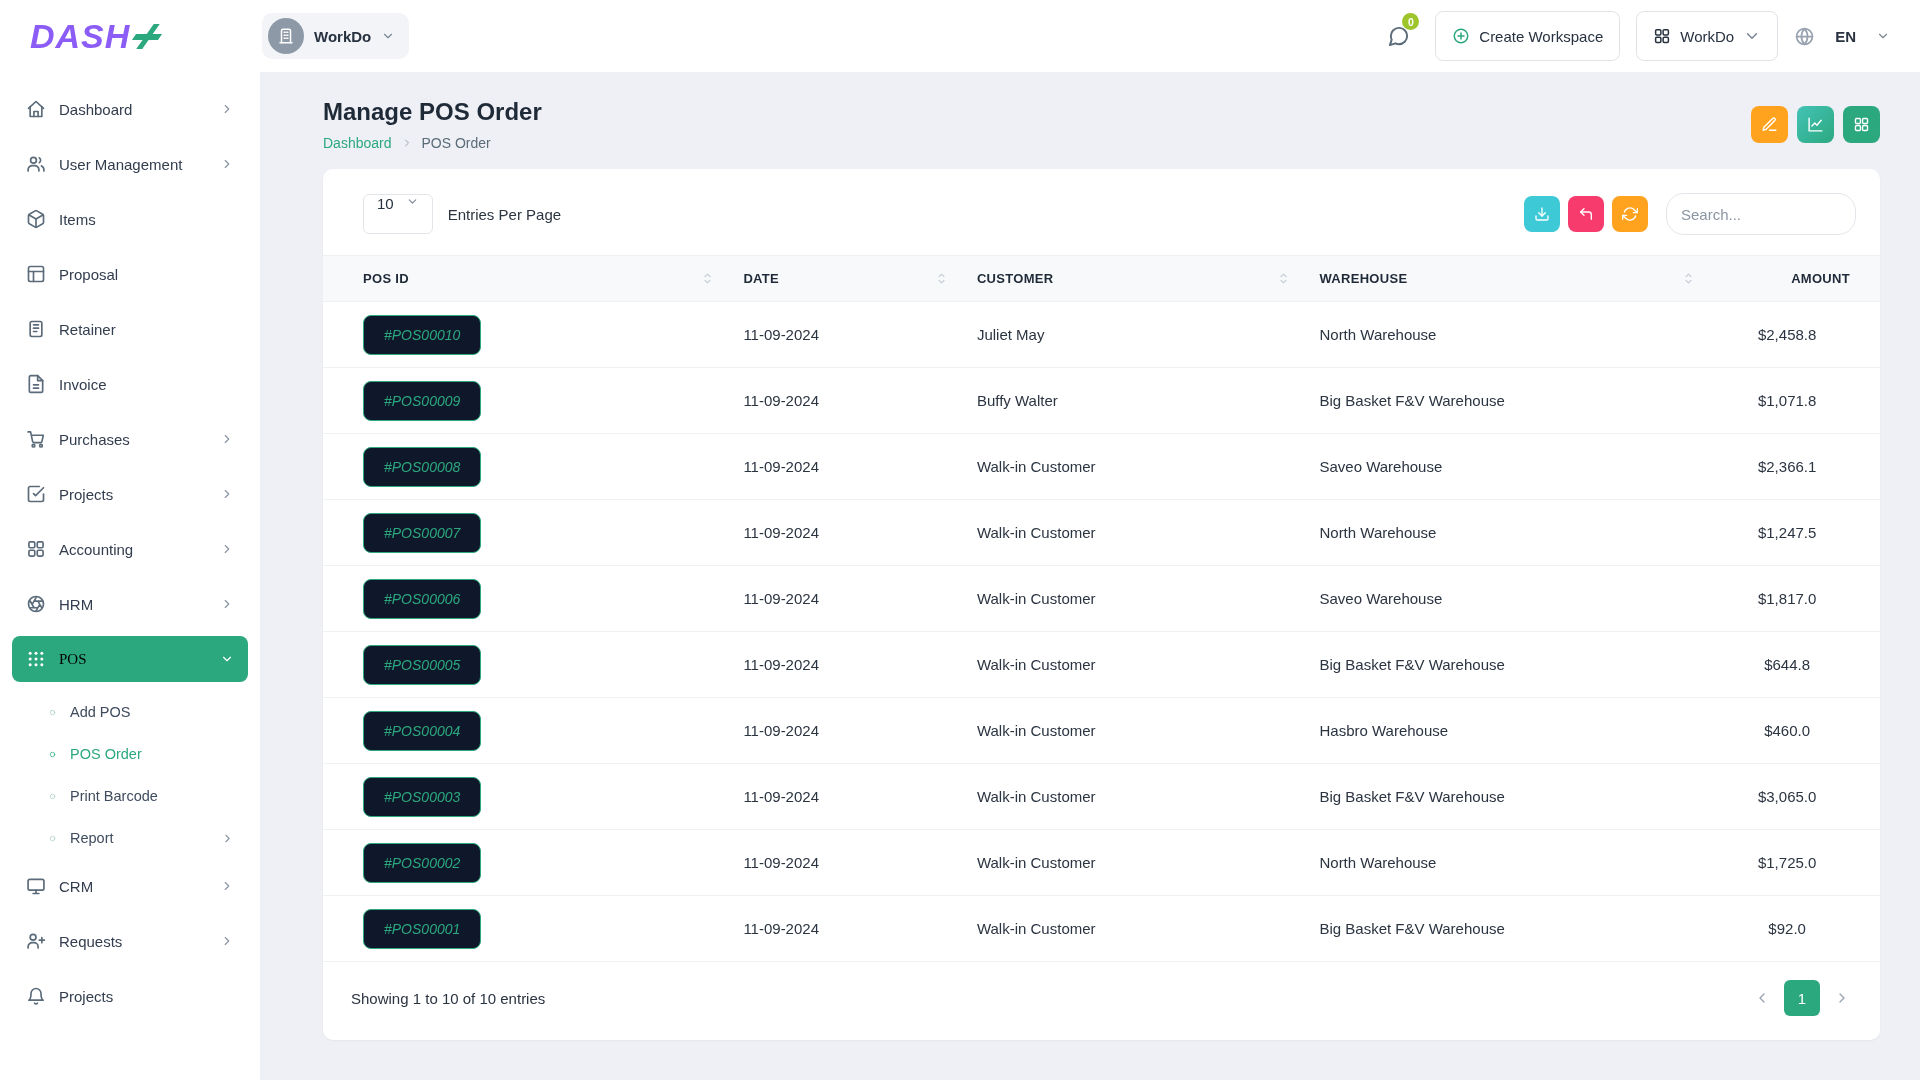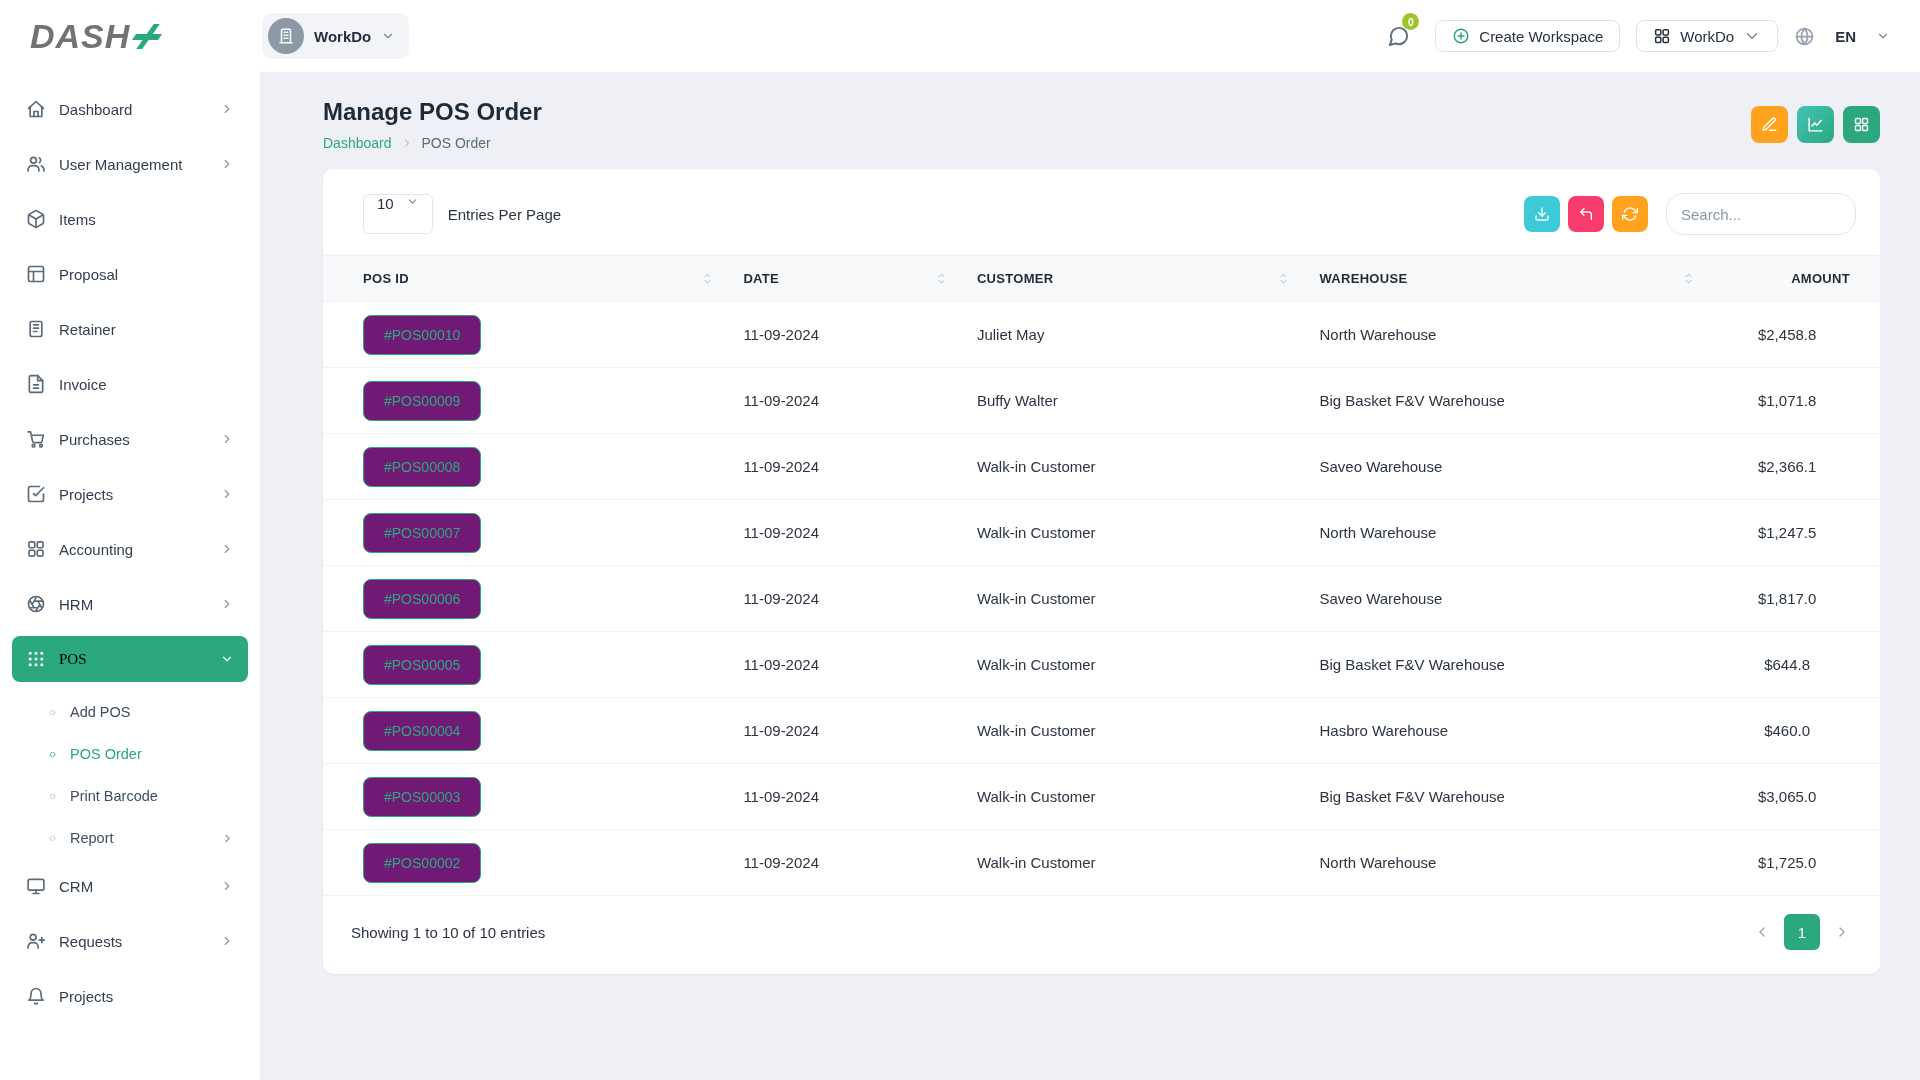--- a/index.html
+++ b/index.html
@@ -14,36 +14,36 @@
   .icon svg { width: 100%; height: 100%; fill: none; stroke: currentColor; stroke-width: 2; stroke-linecap: round; stroke-linejoin: round; }
   .icon svg[fill="currentColor"] { fill: currentColor; stroke: none; }
 
   
   .topbar {
     position: fixed; top: 0; left: 0; width: 1920px; height: 72px;
     background: #fff; display: flex; align-items: center; padding: 0 30px; z-index: 5;
   }
   .logo-wrap { width: 232px; display: flex; align-items: center; }
   .logo { display: flex; align-items: center; cursor: pointer; }
-  .logo-text { font-style: italic; font-weight: 800; font-size: 34px; letter-spacing: 1px; color: #737373; }
+  .logo-text { font-style: italic; font-weight: 800; font-size: 34px; letter-spacing: 1px; color: #8b5cf6; }
   .logo-mark { display: inline-block; width: 26px; height: 30px; margin-left: 4px; position: relative; }
   .logo-mark::before { content: ""; position: absolute; left: 0; top: 13px; width: 26px; height: 6px; background: #2ca87f; transform: skewX(-35deg); }
   .logo-mark::after { content: ""; position: absolute; left: 11px; top: 3px; width: 6px; height: 25px; background: #2ca87f; transform: skewX(-35deg); }
 
   .ws-pill { display: flex; align-items: center; gap: 10px; background: #f2f4f8; border-radius: 10px; padding: 5px 14px 5px 6px; cursor: pointer; }
   .ws-avatar { width: 36px; height: 36px; border-radius: 50%; background: #8d99a7; color: #fff; display: flex; align-items: center; justify-content: center; }
   .ws-avatar .icon { width: 18px; height: 18px; }
   .ws-label { font-weight: 700; font-size: 15px; color: #27313f; }
   .chev-sm { width: 14px; height: 14px; color: #7a8694; }
 
   .top-right { margin-left: auto; display: flex; align-items: center; gap: 16px; }
   .msg-btn { position: relative; width: 42px; height: 40px; display: flex; align-items: center; justify-content: center; color: #5b6b79; cursor: pointer; background: none; border: none; }
   .msg-btn .icon { width: 23px; height: 23px; }
   .badge { position: absolute; top: -3px; right: 0; min-width: 17px; height: 17px; border-radius: 9px; background: #9ec52b; color: #fff; font-size: 10.5px; font-weight: 700; display: flex; align-items: center; justify-content: center; padding: 0 4px; }
-  .hdr-btn { display: flex; align-items: center; gap: 9px; height: 32px; padding: 0 16px; border: 1px solid #dfe3e8; border-radius: 8px; background: #fff; font-size: 15px; color: #27313f; cursor: pointer; font-family: inherit; }
+  .hdr-btn { display: flex; align-items: center; gap: 9px; height: 50px; padding: 0 16px; border: 1px solid #dfe3e8; border-radius: 8px; background: #fff; font-size: 15px; color: #27313f; cursor: pointer; font-family: inherit; }
   .hdr-btn .icon { width: 18px; height: 18px; }
   .icon-green { color: #2ca87f; }
   .lang { display: flex; align-items: center; gap: 20px; cursor: pointer; }
   .globe { width: 21px; height: 21px; color: #98a2b0; }
   .lang-label { font-size: 15px; font-weight: 600; }
 
   
   .sidebar { position: fixed; top: 72px; left: 0; bottom: 0; width: 260px; background: #fff; padding: 14px 12px; overflow: hidden; }
   .side-item { display: flex; align-items: center; gap: 13px; height: 46px; padding: 0 14px; border-radius: 8px; font-size: 15px; color: #323d4e; cursor: pointer; margin-bottom: 9px; }
   .side-item .s-icon { width: 20px; height: 20px; color: #5b6b79; }
@@ -87,21 +87,21 @@
   .search-input::placeholder { color: #8a95a3; }
 
   table { width: 100%; border-collapse: collapse; table-layout: fixed; }
   thead th { height: 46px; background: #f8f9fb; border-top: 1px solid #eef0f4; border-bottom: 1px solid #eef0f4; font-size: 13px; font-weight: 700; color: #1f2a38; text-align: left; letter-spacing: 0.3px; cursor: pointer; }
   th:first-child, td:first-child { padding-left: 40px; }
   .th-inner { display: flex; align-items: center; justify-content: space-between; padding-right: 28px; }
   .th-inner.right { justify-content: flex-end; padding-right: 30px; }
   .sort { width: 15px; height: 15px; color: #c6cdd7; }
   tbody td { height: 66px; border-bottom: 1px solid #f0f2f5; font-size: 15px; color: #2b3441; }
   .c-amt { text-align: center; padding-right: 30px; }
-  .pos-pill { display: inline-block; border: 1px solid #2ca87f; color: #2ca87f; border-radius: 8px; padding: 11px 20px; font-size: 14px; cursor: pointer; background: #701a75; }
+  .pos-pill { display: inline-block; border: 1px solid #2ca87f; color: #2ca87f; border-radius: 8px; padding: 11px 20px; font-size: 14px; cursor: pointer; background: #0f172a; font-style: italic; }
 
   .table-footer { display: flex; align-items: center; justify-content: space-between; padding: 18px 22px 24px 28px; font-size: 15px; color: #2b3441; }
   .pagination { display: flex; align-items: center; gap: 6px; }
   .page-nav { width: 32px; height: 32px; display: flex; align-items: center; justify-content: center; color: #9aa4b2; cursor: pointer; background: none; border: none; }
   .page-nav .icon { width: 16px; height: 16px; }
   .page-num { width: 36px; height: 36px; border-radius: 6px; background: #2ca87f; color: #fff; display: flex; align-items: center; justify-content: center; font-size: 15px; cursor: pointer; }
 </style>
 </head>
 <body>
 
@@ -620,20 +620,27 @@
             <td class="c-wh">Big Basket F&amp;V Warehouse</td>
             <td class="c-amt">$3,065.0</td>
           </tr>
           <tr>
             <td class="c-pos"><span class="pos-pill">#POS00002</span></td>
             <td class="c-date">11-09-2024</td>
             <td class="c-cust">Walk-in Customer</td>
             <td class="c-wh">North Warehouse</td>
             <td class="c-amt">$1,725.0</td>
           </tr>
+          <tr>
+            <td class="c-pos"><span class="pos-pill">#POS00001</span></td>
+            <td class="c-date">11-09-2024</td>
+            <td class="c-cust">Walk-in Customer</td>
+            <td class="c-wh">Big Basket F&amp;V Warehouse</td>
+            <td class="c-amt">$92.0</td>
+          </tr>
         </tbody>
     </table>
 
     <div class="table-footer">
       <span>Showing 1 to 10 of 10 entries</span>
       <div class="pagination">
         <button class="page-nav">
           <span class="icon">
               <svg viewBox="0 0 24 24">
                 <path d="M15 6l-6 6 6 6"></path>

